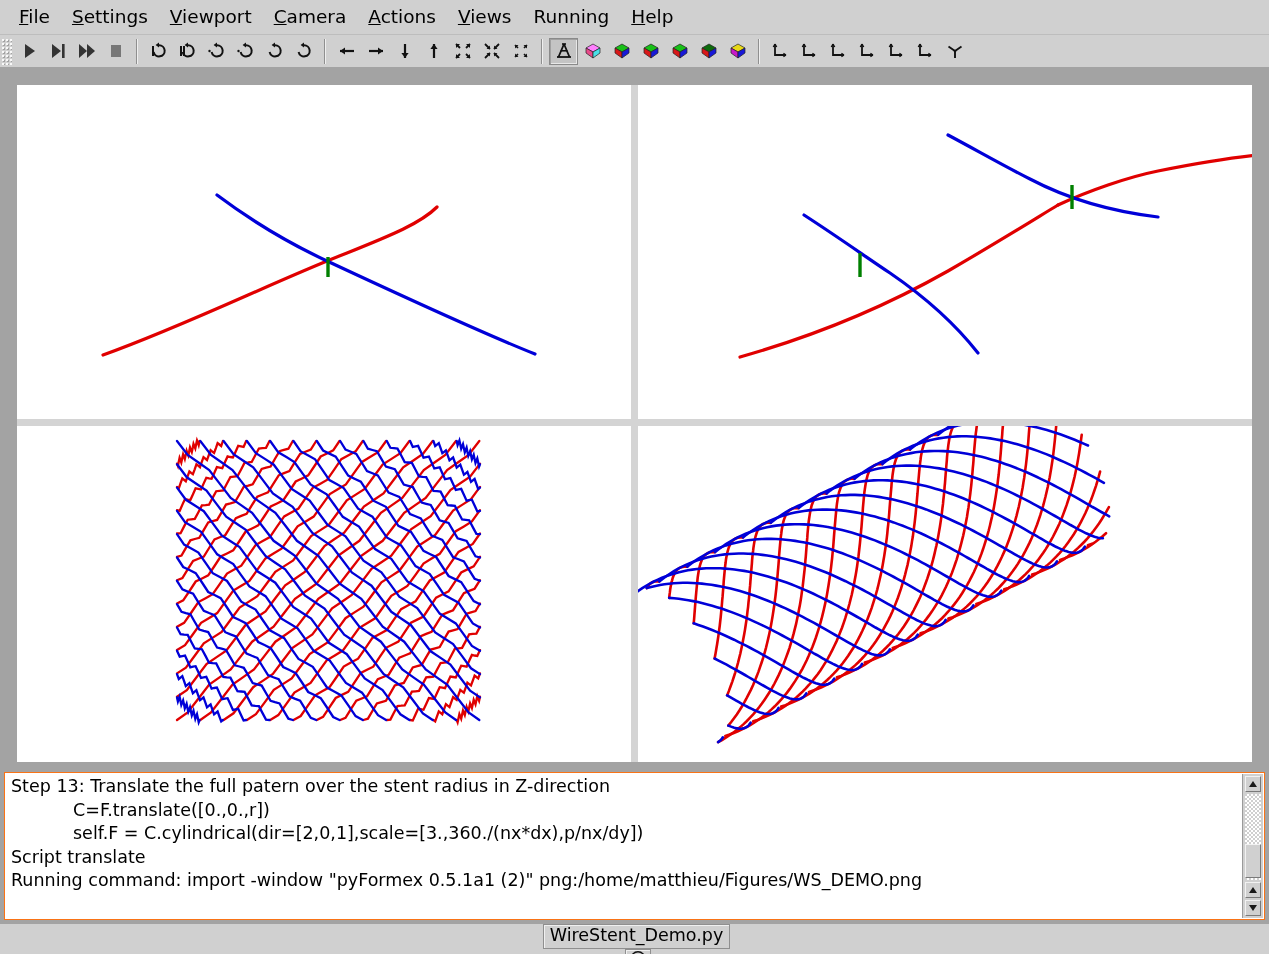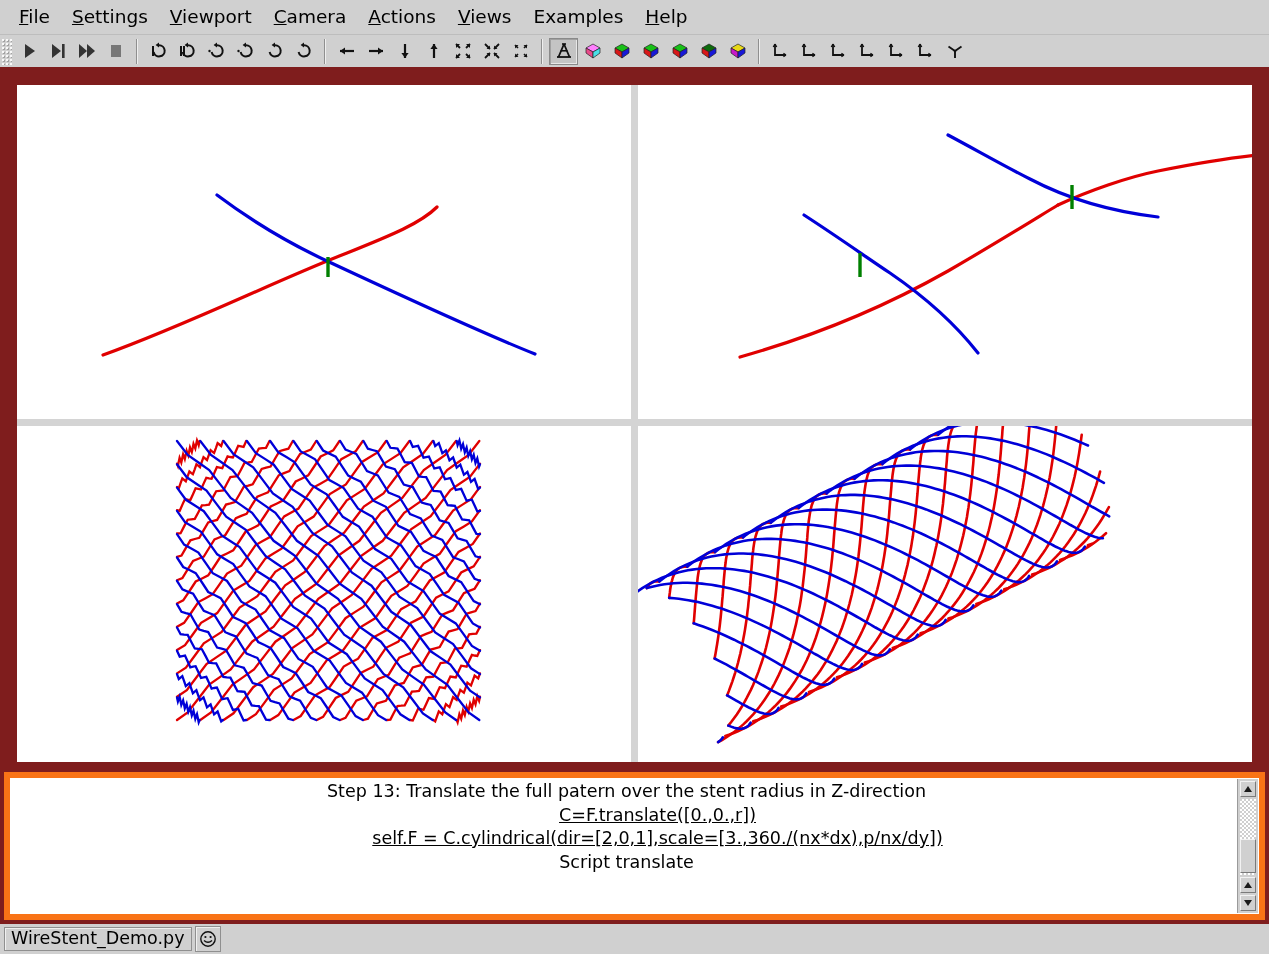--- a/index.html
+++ b/index.html
@@ -2,21 +2,21 @@
 <html><head>
 <meta charset="utf-8">
 <style>
   html,body{margin:0;padding:0;}
   body{
     width:1269px;height:954px;overflow:hidden;
     background:#d4d0c8;
     font-family:"DejaVu Sans","Liberation Sans",sans-serif;
     -webkit-font-smoothing:none;
   }
-  #app{position:relative;width:1269px;height:954px;background:#7f1d1d;text-align:center;}
+  #app{position:relative;width:1269px;height:954px;background:#a3a3a3;}
 
   
   #menubar{
     position:absolute;left:0;top:0;width:1269px;height:34px;
     background:#d0d0d0;
     display:flex;align-items:center;
     box-sizing:border-box;padding-left:8px;
   }
   .menu-item{
     font-size:18.5px;color:#000;padding:3px 11px;
@@ -68,34 +68,34 @@
   #vp2{left:0;  top:341px;width:614px;height:336px;}
   #vp3{left:621px;top:341px;width:614px;height:336px;}
   #vp1{left:621px;}
   .vp svg{display:block;width:100%;height:100%;}
 
   
   #board{
     position:absolute;left:4px;top:772px;width:1261px;height:148px;
     box-sizing:border-box;
     background:#ffffff;
-    border:6px solid #f97316;
+    border:1px solid #f97316;
     box-shadow:inset 0 0 0 1px #ffffff;
   }
   #board-inner{
     position:absolute;left:0;top:0;right:22px;bottom:0;
     background:#ffffff;
     padding:2px 0 0 6px;box-sizing:border-box;
     overflow:hidden;
   }
   .log-line{
     font-family:"DejaVu Sans","Liberation Sans",sans-serif;
     font-size:17.5px;line-height:23.5px;color:#000;white-space:pre;
   }
-  .log-line.indent{padding-left:62px;text-decoration:underline;}
+  .log-line.indent{padding-left:62px;}
 
   
   #board-scroll{
     position:absolute;right:1px;top:1px;width:20px;bottom:1px;
     background:#d0d0d0;
     border-left:1px solid #9a9a9a;
   }
   .sb-btn{
     position:absolute;left:2px;width:16px;height:16px;
     background:#d0d0d0;
@@ -120,21 +120,21 @@
     background:#d0d0d0;
     border:1px solid #f2f2f2;
     border-right-color:#7a7a7a;border-bottom-color:#7a7a7a;
     box-sizing:border-box;
   }
 
   
   #statusbar{
     position:absolute;left:0;top:924px;width:1269px;height:30px;
     background:#d0d0d0;display:flex;align-items:center;
-    box-sizing:border-box;padding-left:4px;
+    box-sizing:border-box;padding-left:4px;flex-direction:column;
   }
   #script-name{
     font-size:17.5px;color:#000;
     padding:2px 6px 3px 6px;line-height:1;
     border:1px solid #8f8f8f;
     background:#d0d0d0;
     box-shadow:inset 1px 1px 0 #f0f0f0;
   }
   #smiley-box{
     margin-left:3px;width:24px;height:24px;
@@ -148,21 +148,21 @@
 
 <div id="app">
 
   <div id="menubar">
       <div class="menu-item"><u>F</u>ile</div>
       <div class="menu-item"><u>S</u>ettings</div>
       <div class="menu-item"><u>V</u>iewport</div>
       <div class="menu-item"><u>C</u>amera</div>
       <div class="menu-item"><u>A</u>ctions</div>
       <div class="menu-item"><u>V</u>iews</div>
-      <div class="menu-item">Examples</div>
+      <div class="menu-item">Running</div>
       <div class="menu-item"><u>H</u>elp</div>
     </div>
 
   <div id="toolbar">
     <div class="tb-grip"></div>
   <div class="tb-btn">
         <span>
           <svg width="20" height="20" viewBox="0 0 20 20">
             <path d="M6 3 L16 10 L6 17 Z" fill="#333"></path>
           </svg>
@@ -541,20 +541,21 @@
       </svg>
     </div>
   </div>
 
   <div id="board">
     <div id="board-inner">
         <div class="log-line">Step 13: Translate the full patern over the stent radius in Z-direction</div>
         <div class="log-line indent">C=F.translate([0.,0.,r])</div>
         <div class="log-line indent">self.F = C.cylindrical(dir=[2,0,1],scale=[3.,360./(nx*dx),p/nx/dy])</div>
         <div class="log-line">Script translate</div>
+        <div class="log-line">Running command: import -window "pyFormex 0.5.1a1 (2)" png:/home/matthieu/Figures/WS_DEMO.png</div>
       </div>
     <div id="board-scroll">
       <div class="sb-btn" id="sb-up">
         <div class="sb-arrow up"></div>
       </div>
       <div id="sb-track"></div>
       <div id="sb-thumb"></div>
       <div class="sb-btn" id="sb-up2">
         <div class="sb-arrow up"></div>
       </div>

